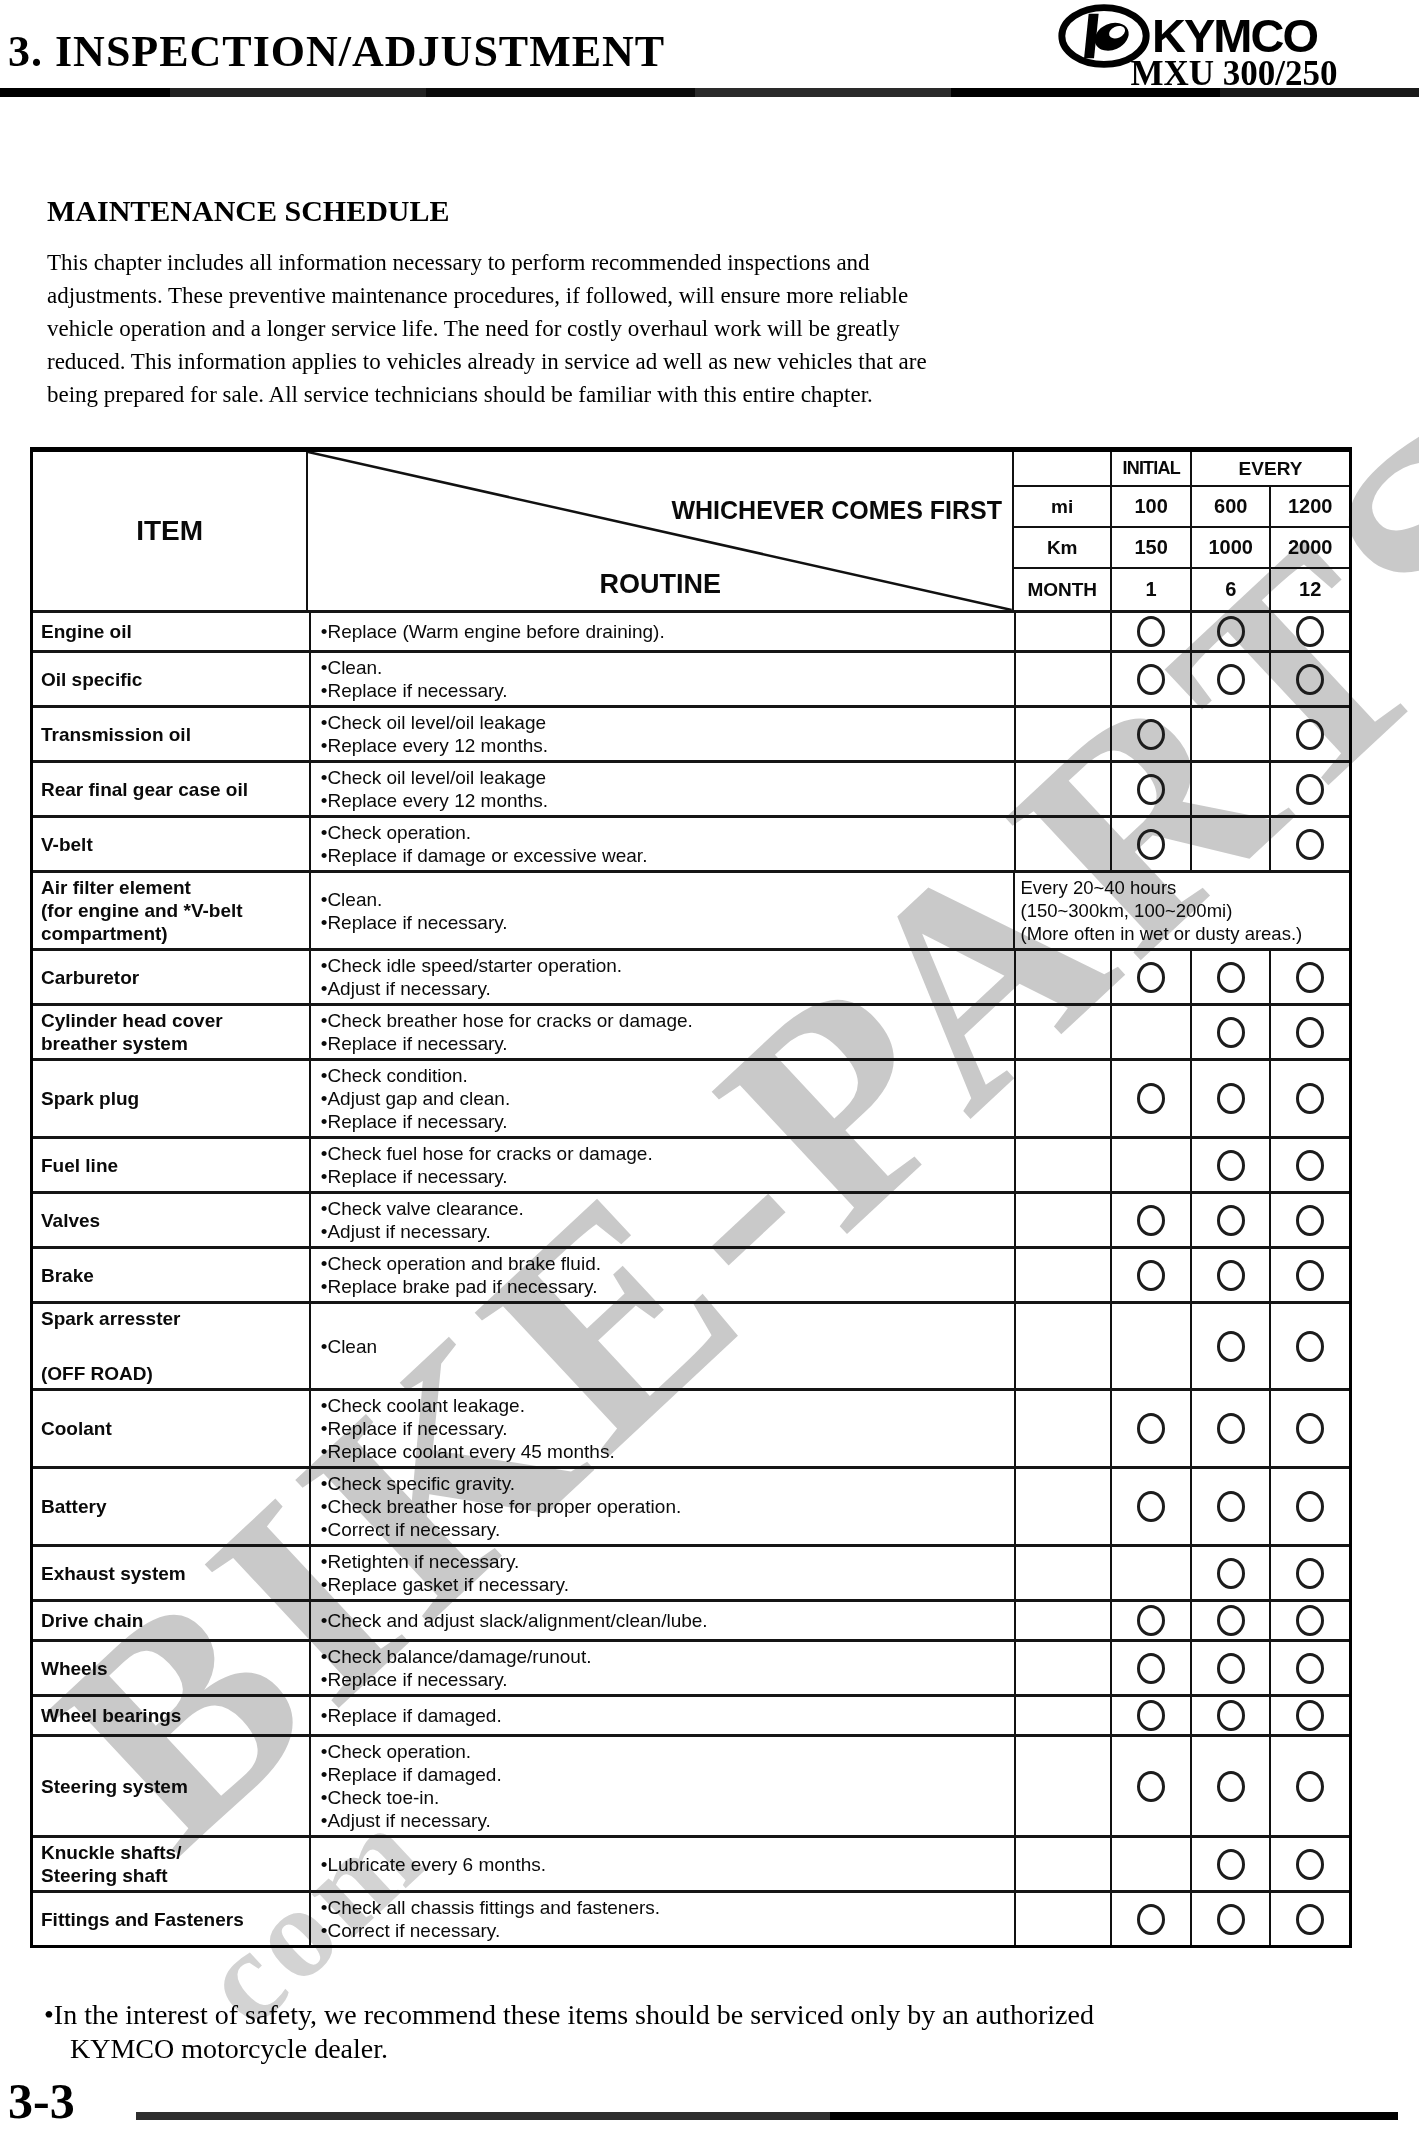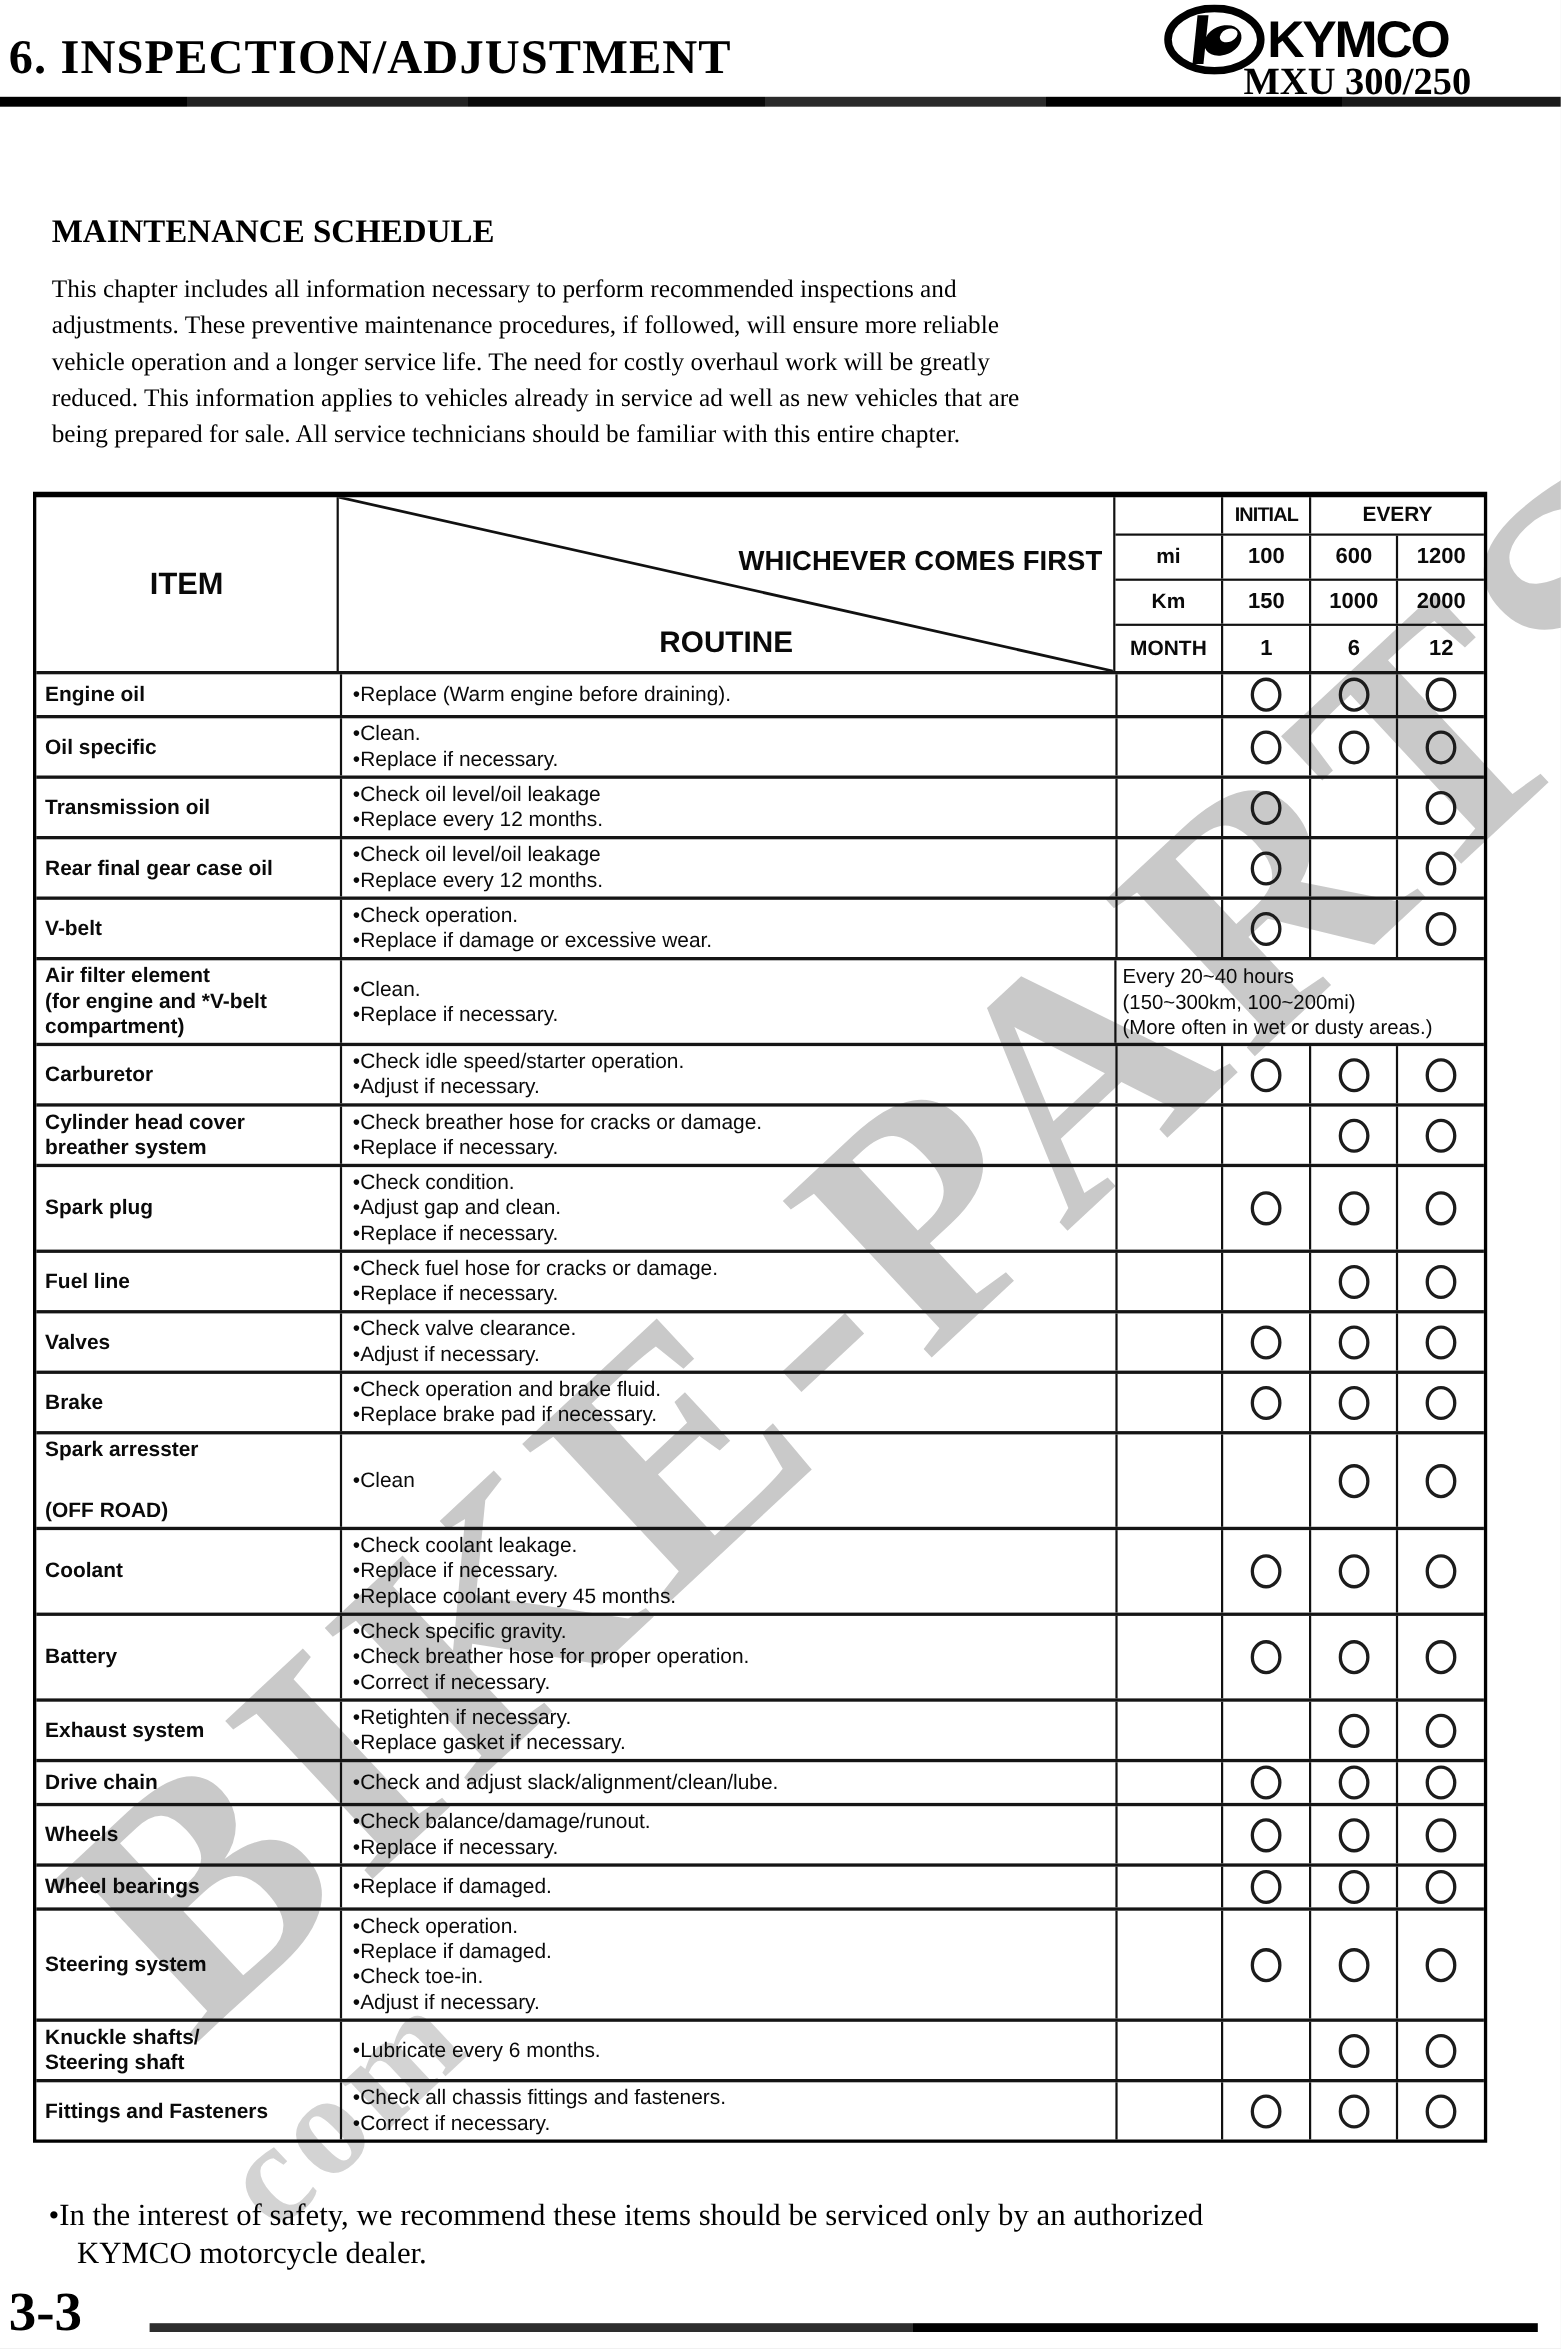--- a/index.html
+++ b/index.html
@@ -101,21 +101,21 @@
                  background:linear-gradient(90deg,#2e2e2e 0%,#2e2e2e 55%,#000 55%,#000 100%); }
 </style>
 </head>
 <body>
 
 <div class="page">
 
   <div class="wm wm-main">BIKE-PARTS</div>
   <div class="wm wm-small">com</div>
 
-  <div class="chapter-title">6. INSPECTION/ADJUSTMENT</div>
+  <div class="chapter-title">3. INSPECTION/ADJUSTMENT</div>
   <svg class="logo-svg" width="92" height="64" viewBox="0 0 120 82">
     <ellipse cx="60" cy="41" rx="55" ry="37" fill="none" stroke="#000" stroke-width="9"></ellipse>
     <path d="M40 12 L53 12 L47 70 L34 70 Z" fill="#000"></path>
     <ellipse cx="70" cy="42" rx="23" ry="17" fill="#000" transform="rotate(-24 70 42)"></ellipse>
     <ellipse cx="77" cy="36" rx="11" ry="7.5" fill="#fff" transform="rotate(-24 77 36)"></ellipse>
   </svg>
   <div class="brand-name">KYMCO</div>
   <div class="model">MXU 300/250</div>
   <div class="top-rule"></div>
 

